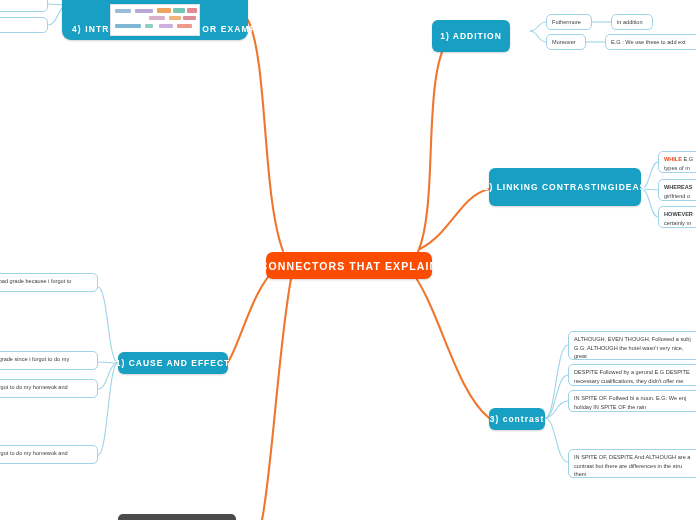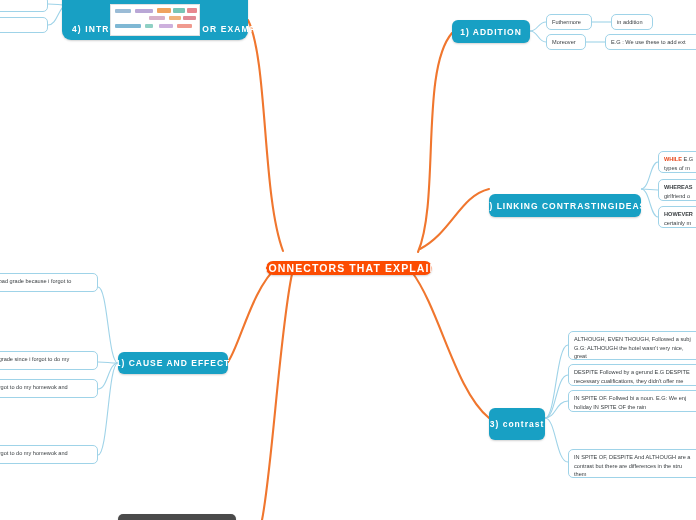--- a/index.html
+++ b/index.html
@@ -123,58 +123,58 @@
       <path d="M 118 363 C 108 363 108 362 98 362"></path>
       <path d="M 118 363 C 108 363 108 389 98 389"></path>
       <path d="M 118 363 C 108 363 108 455 98 455"></path>
 
       <path d="M 68 5 C 58 5 58 4 48 4"></path>
       <path d="M 68 5 C 58 5 58 25 48 25"></path>
       <path d="M 68 5 L 68 25"></path>
     </g>
   </svg>
 
-  <div class="center-node" style="left:266px;top:261px;width:166px;height:14px;">
+  <div class="center-node" style="left:266px;top:252px;width:166px;height:27px;">
     <span>CONNECTORS THAT EXPLAIN</span>
   </div>
 
-  <div class="branch" style="left:452px;top:20px;width:78px;height:23px;">
+  <div class="branch" style="left:432px;top:20px;width:78px;height:32px;">
     <span>1)   ADDITION</span>
   </div>
   <div class="leaf" style="left:546px;top:14px;width:46px;height:16px;">
     <span>Futhermore</span>
   </div>
   <div class="leaf" style="left:611px;top:14px;width:42px;height:16px;">
     <span>in addition</span>
   </div>
   <div class="leaf" style="left:546px;top:34px;width:40px;height:16px;">
     <span>Moreover</span>
   </div>
   <div class="leaf" style="left:605px;top:34px;width:98px;height:16px;">
     <span>E.G : We use these to add ext</span>
   </div>
 
-  <div class="branch" style="left:489px;top:194px;width:152px;height:23px;">
+  <div class="branch" style="left:489px;top:168px;width:152px;height:38px;">
     <span>2)  LINKING CONTRASTINGIDEAS</span>
   </div>
 
   <div class="leaf wrap" style="left:658px;top:151px;width:52px;height:22px;">
     <span class="kw">WHILE</span><span> E.G</span><br>
     <span>types of m</span>
   </div>
   <div class="leaf wrap" style="left:658px;top:179px;width:52px;height:22px;">
     <span class="kwd">WHEREAS</span><br>
     <span>girlfriend o</span>
   </div>
   <div class="leaf wrap" style="left:658px;top:206px;width:52px;height:22px;">
     <span class="kwd">HOWEVER</span><br>
     <span>certainly m</span>
   </div>
 
-  <div class="branch" style="left:489px;top:408px;width:56px;height:32px;">
+  <div class="branch" style="left:489px;top:408px;width:56px;height:22px;">
     <span>3)   contrast</span>
   </div>
 
   <div class="leaf wrap" style="left:568px;top:331px;width:135px;height:29px;">
     <span>ALTHOUGH, EVEN THOUGH, Followed a subj</span><br>
     <span>G.G: ALTHOUGH the hotel wasn't very nice,</span><br>
     <span>great</span>
   </div>
   <div class="leaf wrap" style="left:568px;top:364px;width:135px;height:22px;">
     <span>DESPITE Followed by a gerund E.G DESPITE</span><br>

